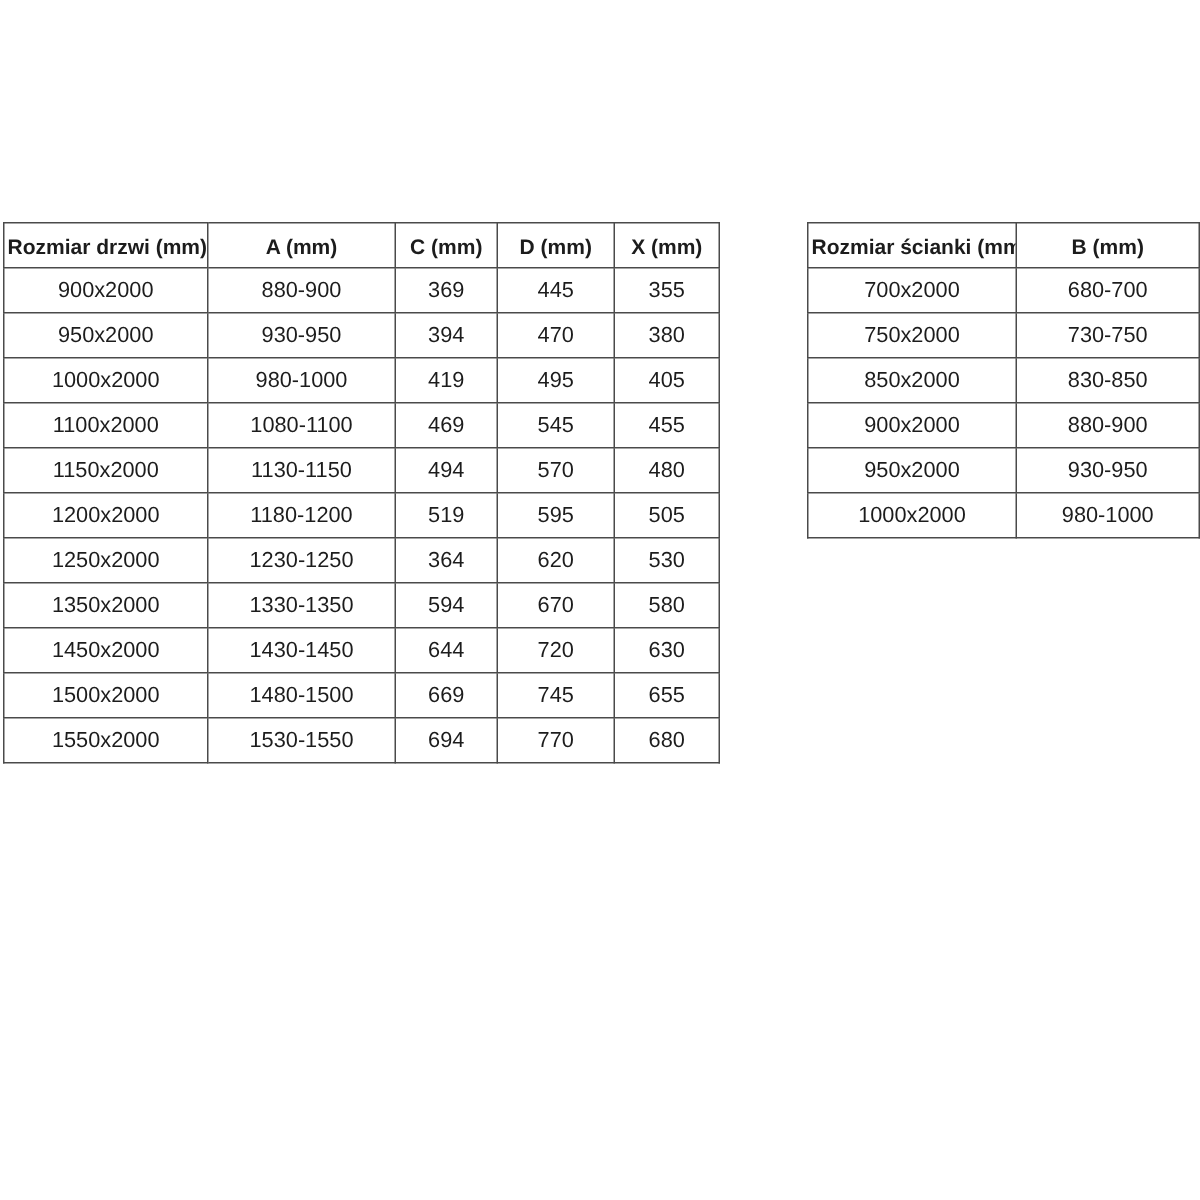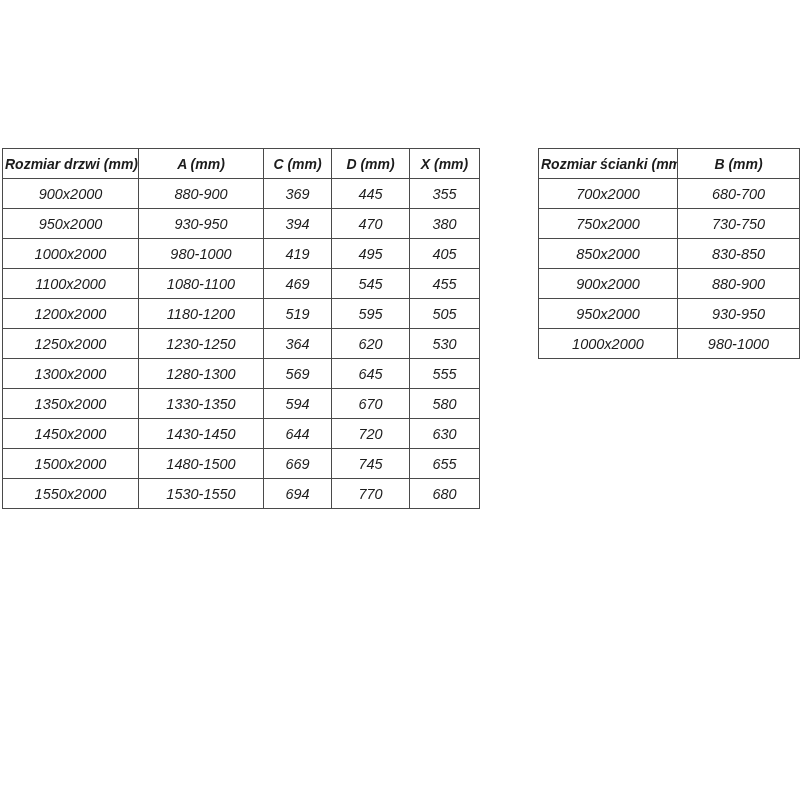--- a/index.html
+++ b/index.html
@@ -12,21 +12,20 @@
     background: var(--bg-color);
     font-family: "Liberation Sans", sans-serif;
     color: var(--text-color);
   }
   .canvas {
     position: relative;
     width: 800px;
     height: 800px;
     background: var(--bg-color);
     overflow: hidden;
-    font-style: italic;
   }
   table.spec-table {
     position: absolute;
     border-collapse: collapse;
     table-layout: fixed;
     background: var(--bg-color);
   }
   table.spec-table th,
   table.spec-table td {
     border: 1px solid var(--border-color);
@@ -105,41 +104,41 @@
           <td>405</td>
         </tr>
         <tr>
           <td>1100x2000</td>
           <td>1080-1100</td>
           <td>469</td>
           <td>545</td>
           <td>455</td>
         </tr>
         <tr>
+          <td>1150x2000</td>
+          <td>1130-1150</td>
+          <td>494</td>
+          <td>570</td>
+          <td>480</td>
+        </tr>
+        <tr>
           <td>1200x2000</td>
           <td>1180-1200</td>
           <td>519</td>
           <td>595</td>
           <td>505</td>
         </tr>
         <tr>
           <td>1250x2000</td>
           <td>1230-1250</td>
           <td>364</td>
           <td>620</td>
           <td>530</td>
         </tr>
         <tr>
-          <td>1300x2000</td>
-          <td>1280-1300</td>
-          <td>569</td>
-          <td>645</td>
-          <td>555</td>
-        </tr>
-        <tr>
           <td>1350x2000</td>
           <td>1330-1350</td>
           <td>594</td>
           <td>670</td>
           <td>580</td>
         </tr>
         <tr>
           <td>1450x2000</td>
           <td>1430-1450</td>
           <td>644</td>

